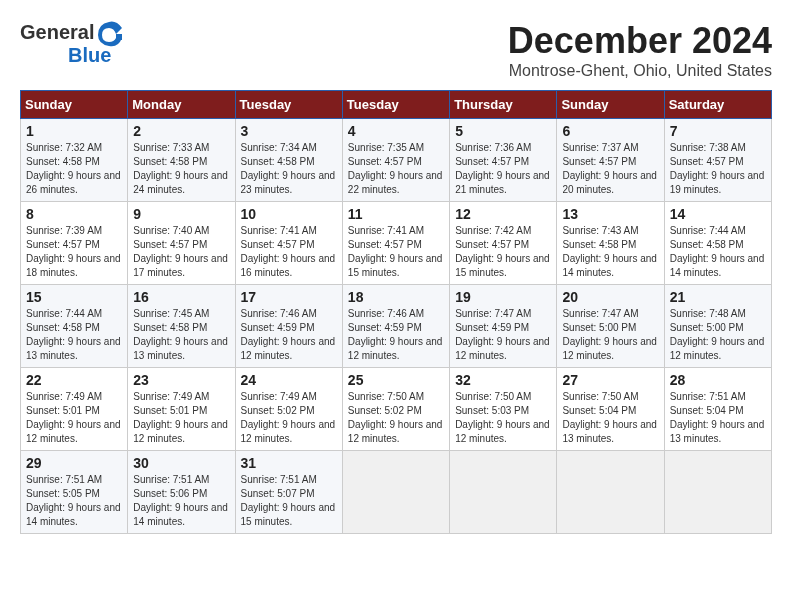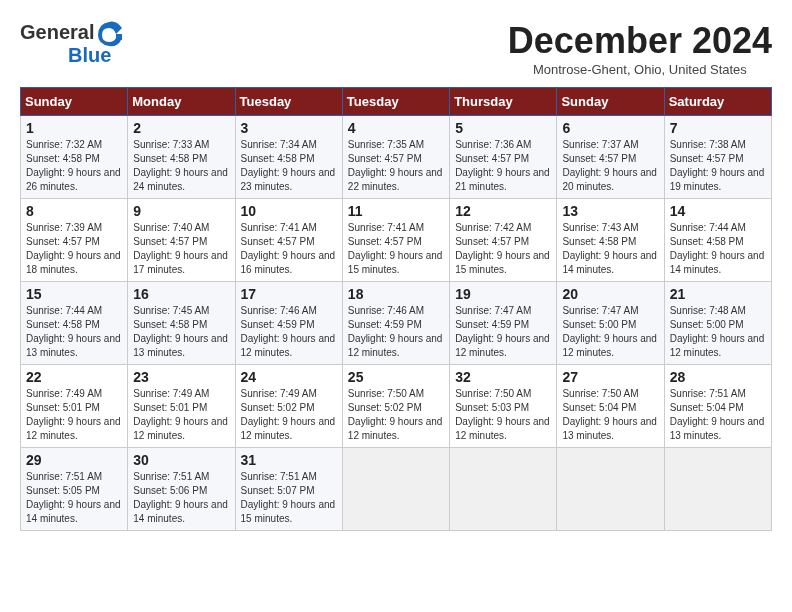--- a/index.html
+++ b/index.html
@@ -21,29 +21,29 @@
       align-items: flex-start;
     }
     .logo-text {
       font-size: 20px;
       font-weight: bold;
       line-height: 1.1;
     }
     .logo-general { color: #333; }
     .logo-blue { color: #1a6bbf; margin-left: 48px; }
     .title-block {
-      text-align: center;
+      text-align: right;
     }
     .month-title {
       font-size: 36px;
       font-weight: bold;
       color: #222;
     }
     .location {
-      font-size: 13px;
+      font-size: 16px;
       color: #444;
     }
     .calendar {
       width: 100%;
       border-collapse: collapse;
       font-size: 11px;
     }
     .calendar thead th {
       background: #7f1d1d;
       color: #fff;

